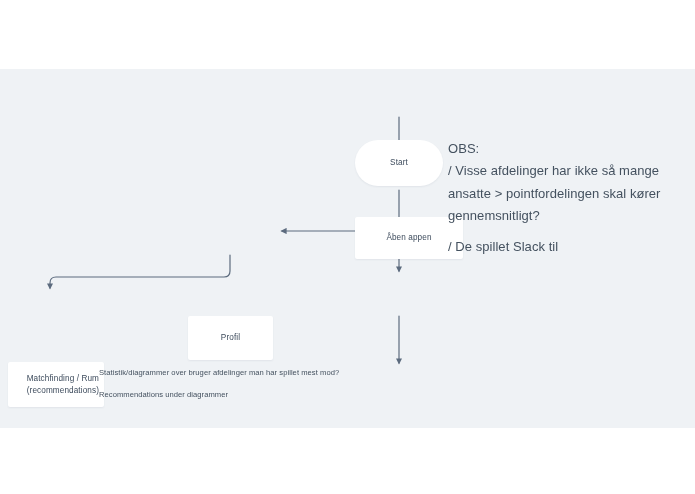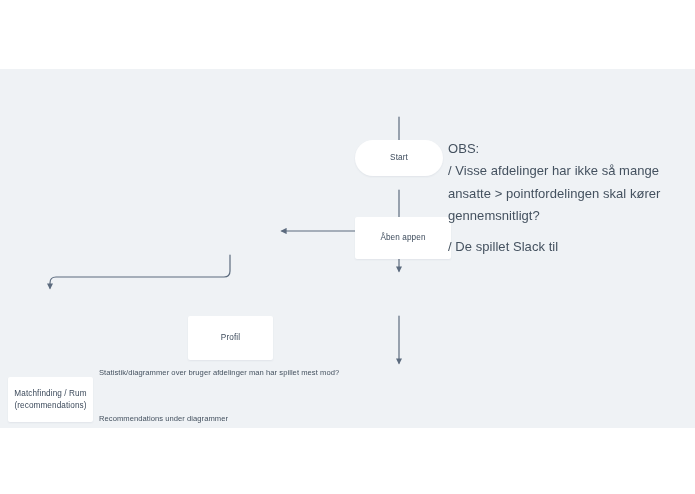--- a/index.html
+++ b/index.html
@@ -54,25 +54,25 @@
     font-size: 8.2px;
     line-height: 1.45;
     letter-spacing: 0.1px;
     box-shadow: 0 1px 2px rgba(40,60,90,0.07);
     box-sizing: border-box;
     padding: 3px 5px;
   }
   .node.pill { border-radius: 999px; }
   .node.rect { border-radius: 2px; }
 
-  #node-start      { left: 355px; top: 71px;  width: 88px; height: 36px; }
-  #node-aben       { left: 355px; top: 148px; width: 96px; height: 42px; }
+  #node-start      { left: 355px; top: 71px;  width: 88px; height: 46px; }
+  #node-aben       { left: 355px; top: 148px; width: 108px; height: 42px; }
   #node-profil     { left: 188px; top: 211px; width: 85px; height: 44px; margin-top: 36px; }
   #node-scoreboard { left: 355px; top: 273px; width: 88px; height: 43px; }
-  #node-match      { left: 8px;   top: 308px; width: 85px; height: 45px; }
+  #node-match      { left: 8px;   top: 293px; width: 96px; height: 45px; text-align: right; }
 
   
   .free-text {
     position: absolute;
     color: #44515f;
     font-size: 7.6px;
     line-height: 1.55;
     letter-spacing: 0.05px;
     white-space: nowrap;
   }
@@ -84,21 +84,21 @@
     width: 245px;
     color: #44515f;
     font-size: 13px;
     line-height: 1.72;
     letter-spacing: 0.05px;
   }
   #obs-block .obs-line { white-space: normal; }
   #obs-block .obs-gap { height: 9px; }
 
   #txt-statistik   { left: 99px; top: 298px; }
-  #txt-recommend   { left: 99px; top: 320px; margin-top: 24px; }
+  #txt-recommend   { left: 99px; top: 320px; }
 </style>
 </head>
 <body>
 
 <div id="app">
 
   <div id="canvas">
 
     <svg id="connectors" viewBox="0 0 695 359" xmlns="http://www.w3.org/2000/svg">
       <defs>

